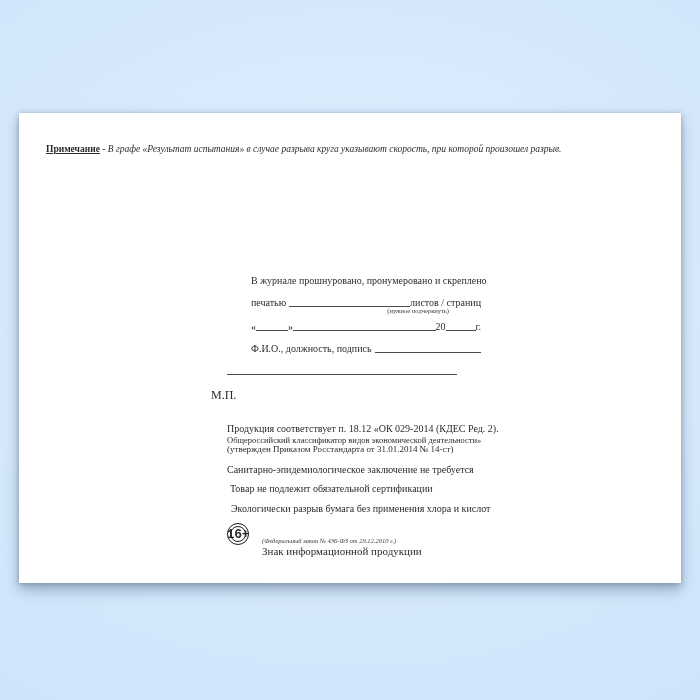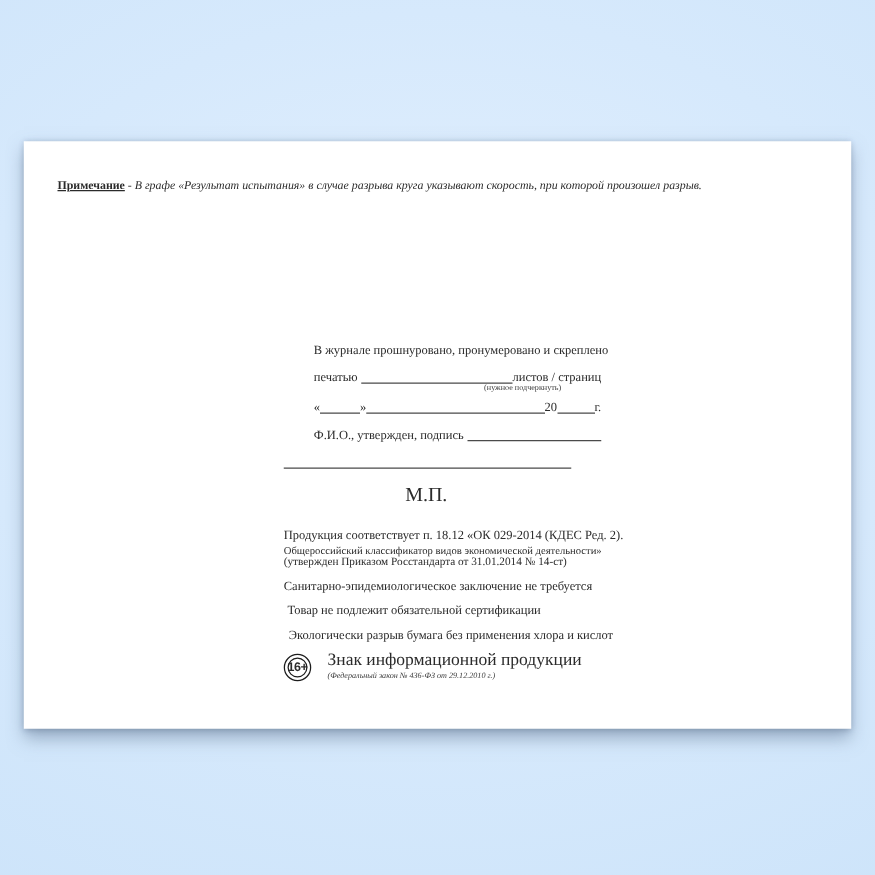--- a/index.html
+++ b/index.html
@@ -66,24 +66,24 @@
   }
   .solo-line {
     position: absolute;
     left: 208px;
     width: 230px;
     border-bottom: 1px solid #4a4a4a;
     height: 0;
   }
   .stamp-row {
     position: absolute;
-    left: 208px;
+    left: 192px;
     width: 230px;
-    font-size: 16px;
-    text-align: center;
+    font-size: 12px;
+    text-align: left;
     padding-right: 2px;
     box-sizing: border-box;
   }
   
   .low-line {
     position: absolute;
     left: 208px;
     width: 300px;
     white-space: nowrap;
   }
@@ -106,30 +106,30 @@
   }
   .badge-inner {
     width: 16.5px;
     height: 16.5px;
     border: 0.8px solid #1c1c1c;
     border-radius: 50%;
     box-sizing: border-box;
     display: flex;
     align-items: center;
     justify-content: center;
-    font-size: 10px;
+    font-size: 13px;
     font-weight: bold;
-    font-family: Liberation Sans, sans-serif;
+    font-family: Liberation Mono, monospace;
     letter-spacing: -0.3px;
   }
   .sign-title {
     position: absolute;
     left: 243px;
-    top: 408px;
-    font-size: 14px;
+    top: 432px;
+    font-size: 11px;
     white-space: nowrap;
   }
   .sign-law {
     position: absolute;
     left: 243px;
     top: 424px;
     font-size: 6.5px;
     font-style: italic;
     color: #3a3a3a;
     white-space: nowrap;
@@ -160,21 +160,21 @@
     <span>«</span>
     <span class="fill-line" style="width:32px"></span>
     <span>»</span>
     <span class="fill-line fill-flex"></span>
     <span>20</span>
     <span class="fill-line" style="width:30px"></span>
     <span>г.</span>
   </div>
 
   <div class="mid-row" style="top:230px">
-    <span>Ф.И.О., утвержден, подпись</span>
+    <span>Ф.И.О., должность, подпись</span>
     <span class="fill-line fill-flex gap-l"></span>
   </div>
 
   <div class="solo-line" style="top:261px"></div>
 
   <div class="stamp-row" style="top:275px">М.П.</div>
 
   <div class="low-line fs-95" style="top:310px">Продукция соответствует п. 18.12 «ОК 029-2014 (КДЕС Ред. 2).</div>
   <div class="low-line fs-85" style="top:322px">Общероссийский классификатор видов экономической деятельности»</div>
   <div class="low-line fs-90i" style="top:331px">(утвержден Приказом Росстандарта от 31.01.2014 № 14-ст)</div>

